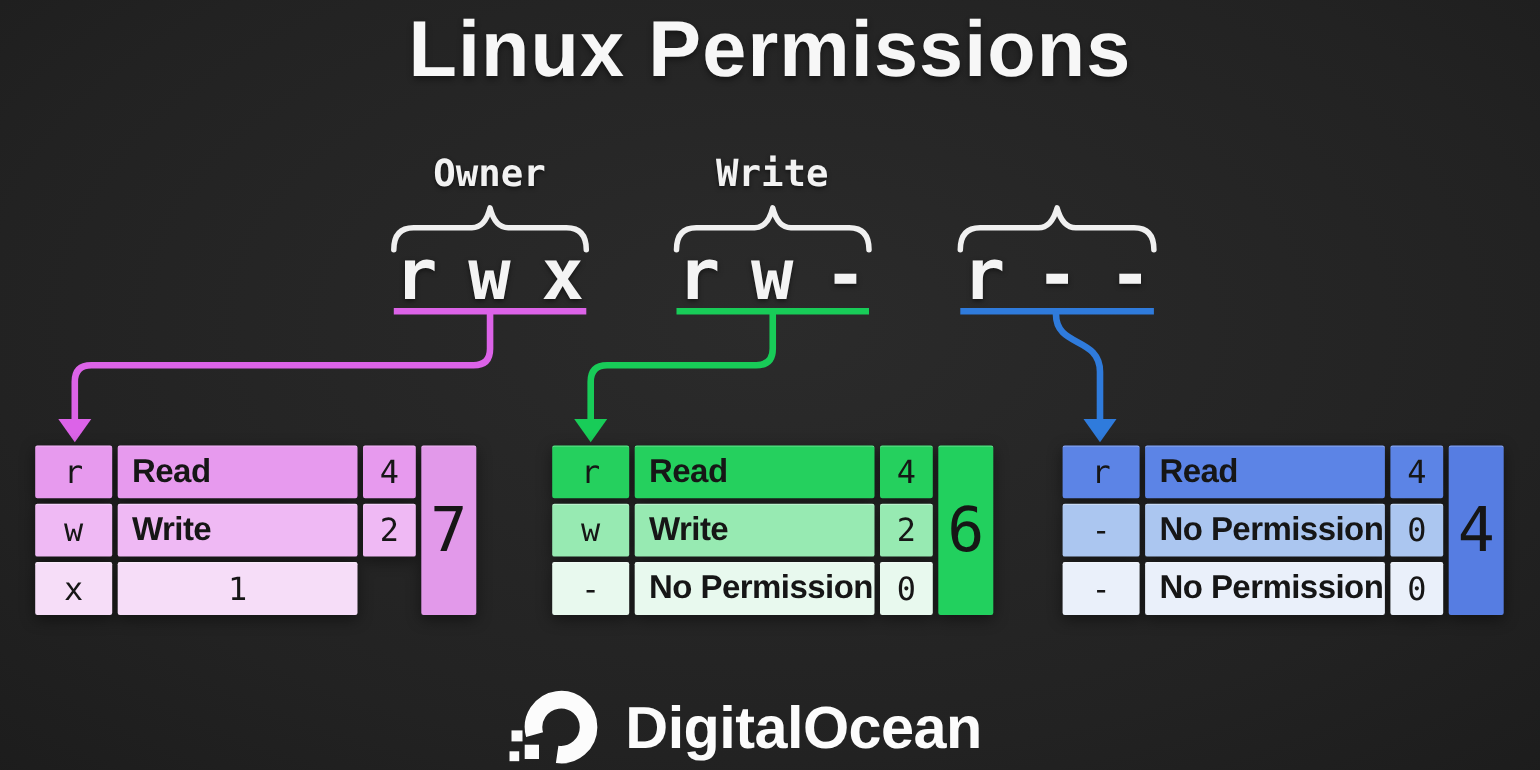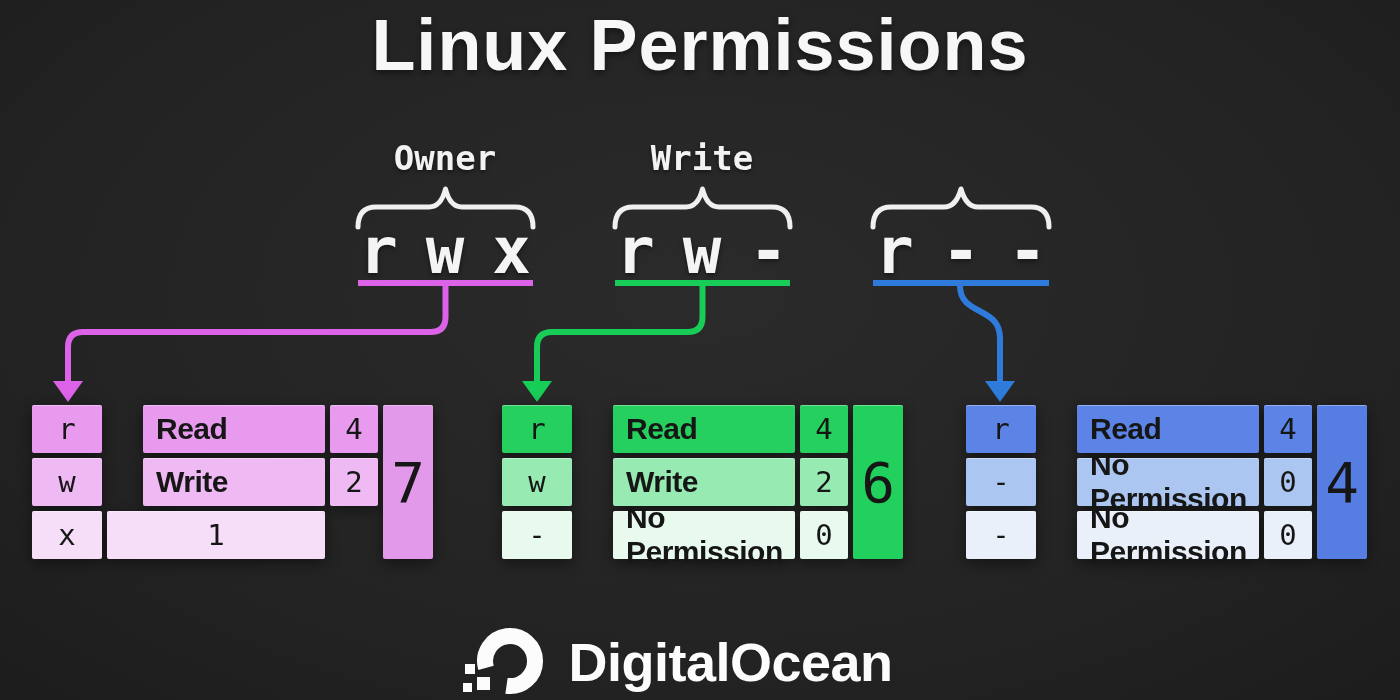--- a/index.html
+++ b/index.html
@@ -41,21 +41,21 @@
   .cell{
     border-radius:2px;color:#161616;display:flex;align-items:center;
     box-shadow:inset 0 1px 0 rgba(255,255,255,.35);
   }
   .cell.sym,.cell.val{
     justify-content:center;
     font-family:"DejaVu Sans Mono", monospace;font-size:29px;
   }
   .cell.lab{
     justify-content:flex-start;padding-left:13px;
-    font-weight:bold;font-size:30px;letter-spacing:-0.5px;margin-left:36px;
+    font-weight:bold;font-size:30px;letter-spacing:-0.5px;
   }
   .cell.total{
     grid-column:4;grid-row:1 / span 3;justify-content:center;
     font-family:"DejaVu Sans Mono", monospace;font-size:56px;
   }
   .footer{
     position:absolute;top:620px;left:0;width:100%;
     display:flex;justify-content:center;
   }
   .footer-inner{display:flex;align-items:center;gap:17px;transform:translateX(-22px);}

